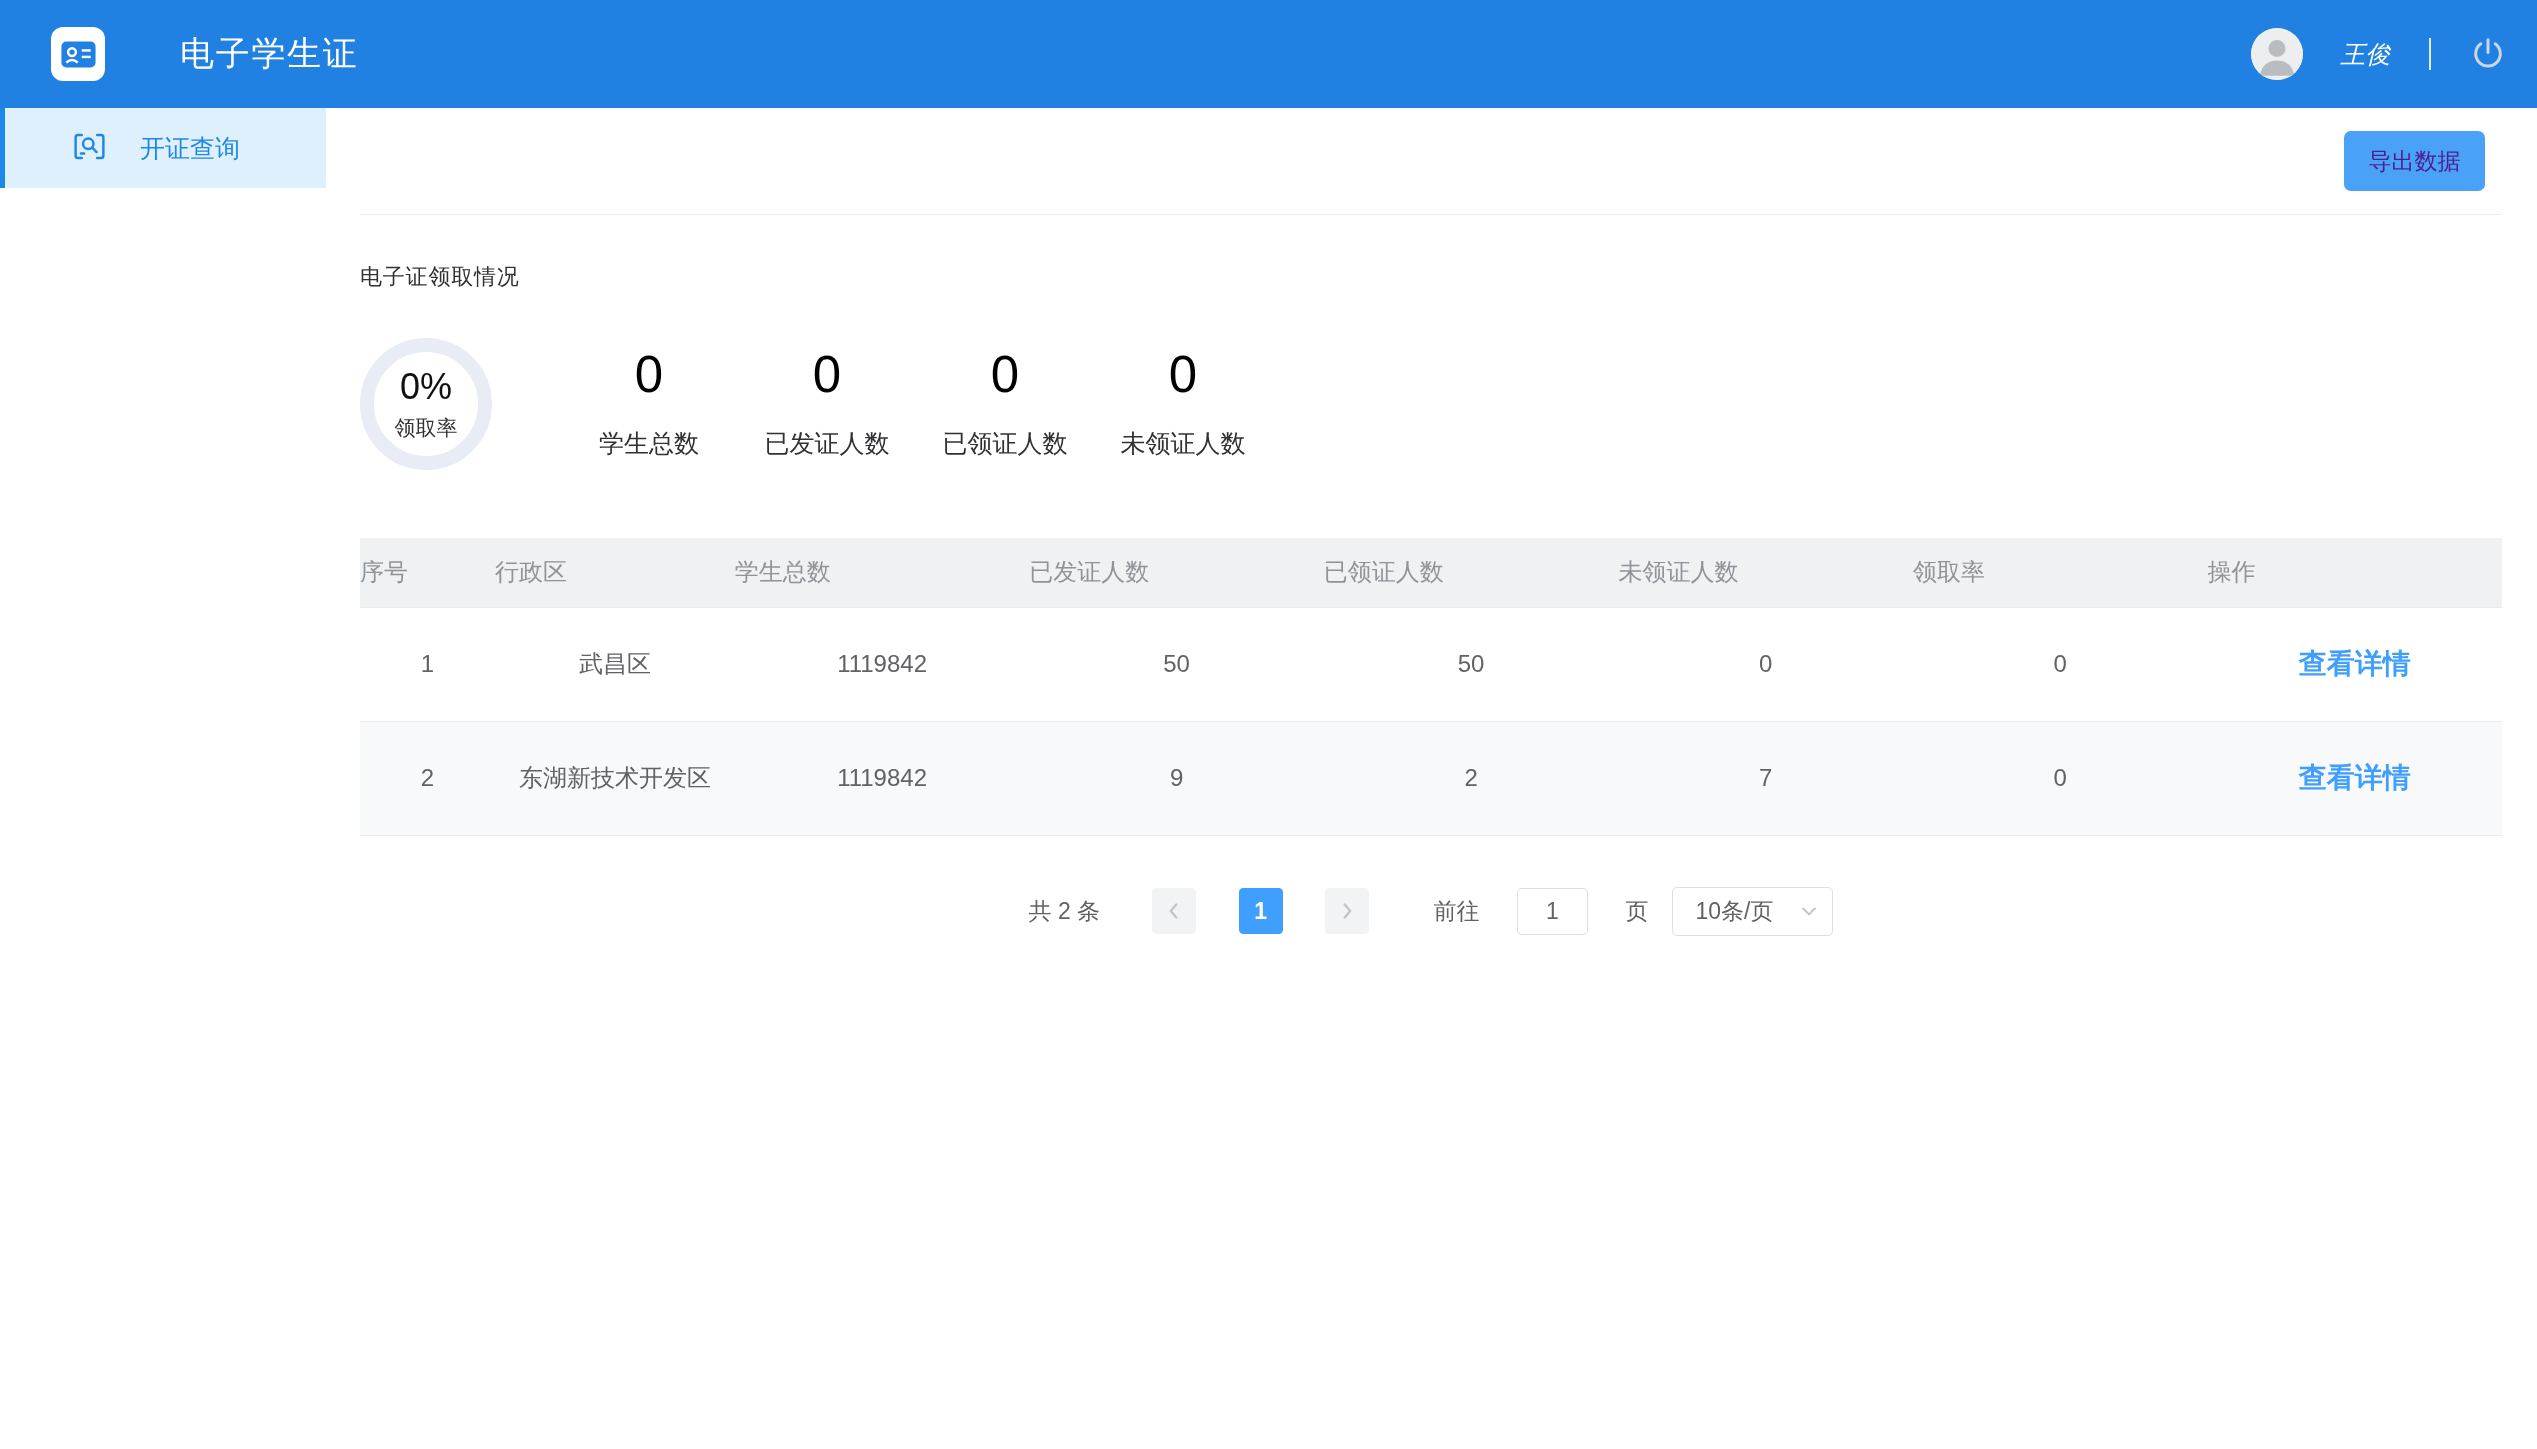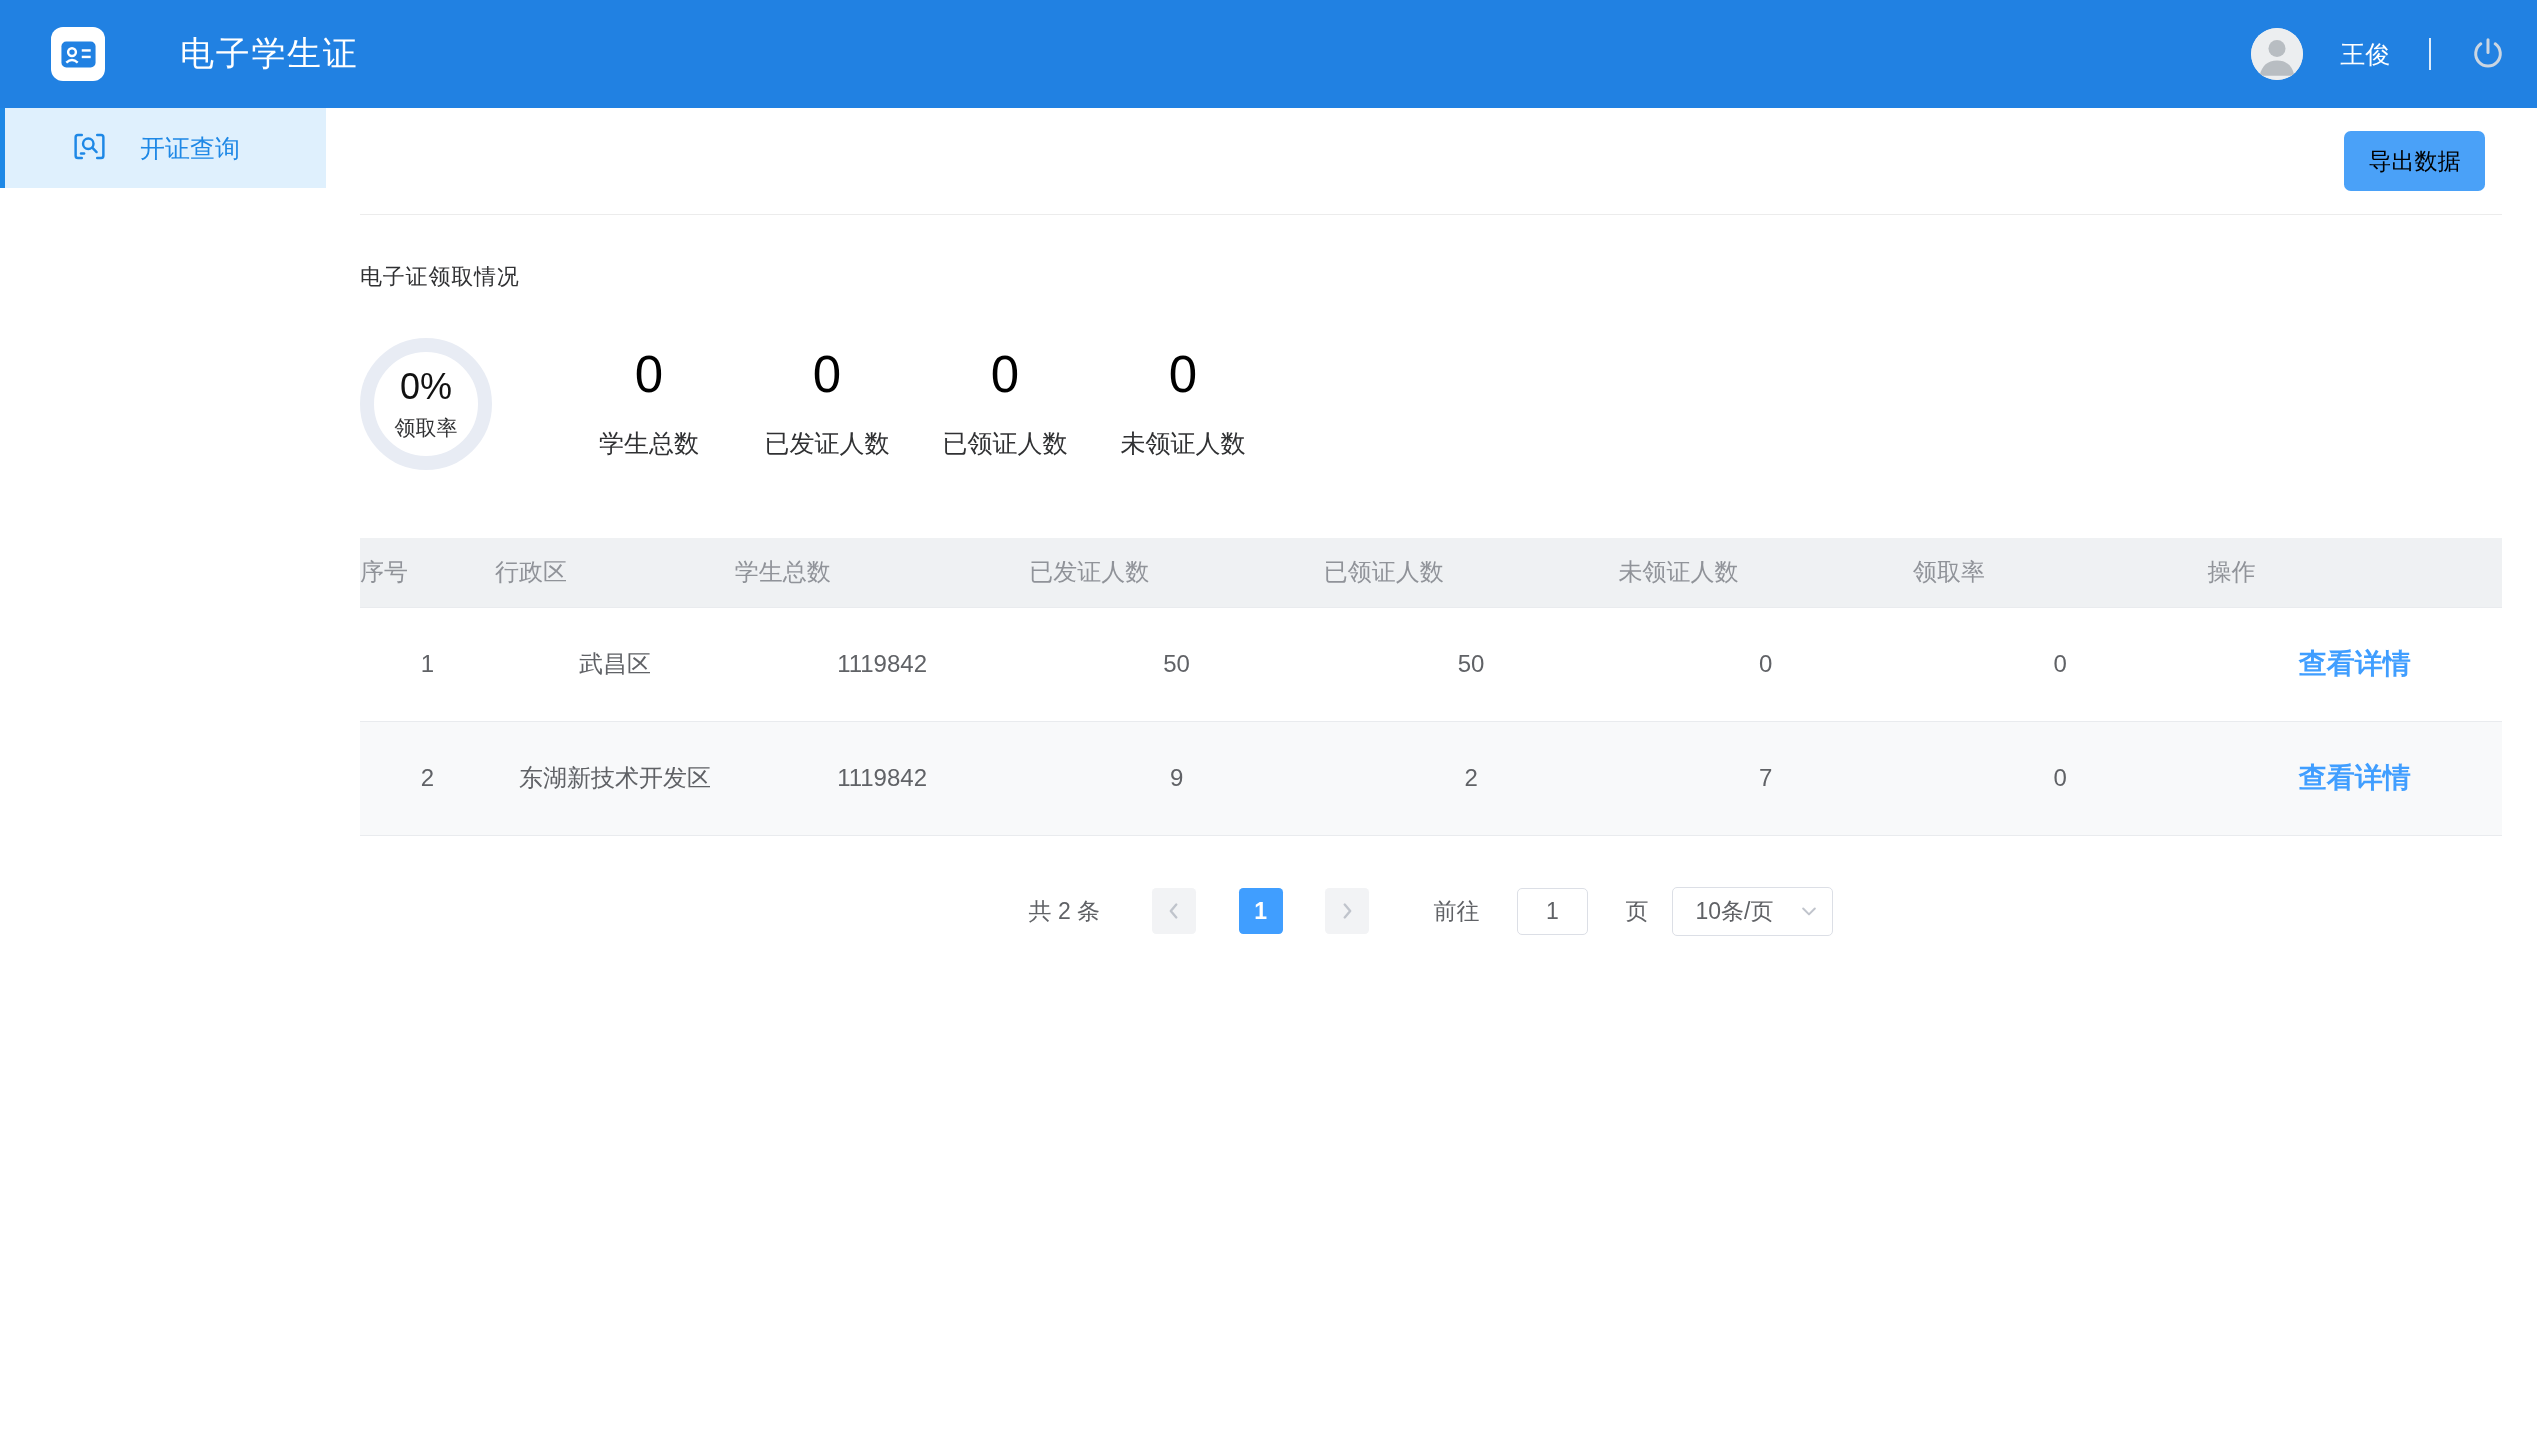--- a/index.html
+++ b/index.html
@@ -7,34 +7,34 @@
   body { font-family:"Liberation Sans","DejaVu Sans",sans-serif; color:#606266; }
   .page { width:2538px; height:1450px; background:#fff; overflow:hidden; }
 
   
   .app-header { height:108px; background:#2181E2; display:flex; align-items:center; justify-content:space-between; padding:0 32px 0 51px; }
   .header-left { display:flex; align-items:center;gap:39px; }
   .logo-box { width:54px; height:54px; background:#fff; border-radius:12px; display:flex; align-items:center; justify-content:center; }
   .app-title { color:#fff; font-size:34px; font-weight:500; margin-left:36px; letter-spacing:1.7px; }
   .header-right { display:flex; align-items:center; }
   .avatar { width:52px; height:52px; border-radius:50%; background:#ECEEF0; overflow:hidden; display:flex; align-items:center; justify-content:center; }
-  .user-name { color:#fff; font-size:25px; margin-left:37px; }
+  .user-name { color:#fff; font-size:25px; margin-left:37px;font-style:italic; }
   .header-sep { width:1.7px; height:32px; background:rgba(255,255,255,.85); margin:0 39px; }
   .power-btn { background:transparent; border:none; cursor:pointer; display:flex; align-items:center; }
 
   
   .body-row { display:flex; height:1278px; }
   .sidebar { width:326px; background:#fff; flex-shrink:0; }
   .sidebar-item { height:80px; background:#DFF0FD; border-left:5px solid #1E88E6; display:flex; align-items:center; padding-left:66px; cursor:pointer; }
   .sidebar-item .menu-label { color:#1E88E6; font-size:25px; margin-left:32px; }
   .main { flex:1; padding:0 36px 0 34px; }
 
   
   .toolbar { height:107px; border-bottom:1.7px solid #ECECEC; display:flex; align-items:center; justify-content:flex-end; padding-right:17px; }
-  .export-btn { background:#4AA1F8; color:#000000; border:none; border-radius:6.8px; font-size:23px; padding:14.4px 24.5px; cursor:pointer; font-family:inherit; }
+  .export-btn { background:#4AA1F8; color:#4c1d95; border:none; border-radius:6.8px; font-size:23px; padding:14.4px 24.5px; cursor:pointer; font-family:inherit; }
 
   
   .section-title { font-size:22px; font-weight:400; color:#303133; margin-top:47px; letter-spacing:0.8px; }
   .summary { display:flex; align-items:center; margin-top:46px; }
   .rate-circle { width:132px; height:132px; border-radius:50%; border:14.4px solid #E8ECF4; display:flex; flex-direction:column; align-items:center; justify-content:center; background:#fff; }
   .rate-value { font-size:36px; color:#111; }
   .rate-label { font-size:21px; color:#303133; margin-top:6.8px; }
   .stats { display:flex; margin-left:68px; }
   .stat { width:178px; text-align:center; }
   .stat-value { font-size:51px; color:#000; line-height:1; }

